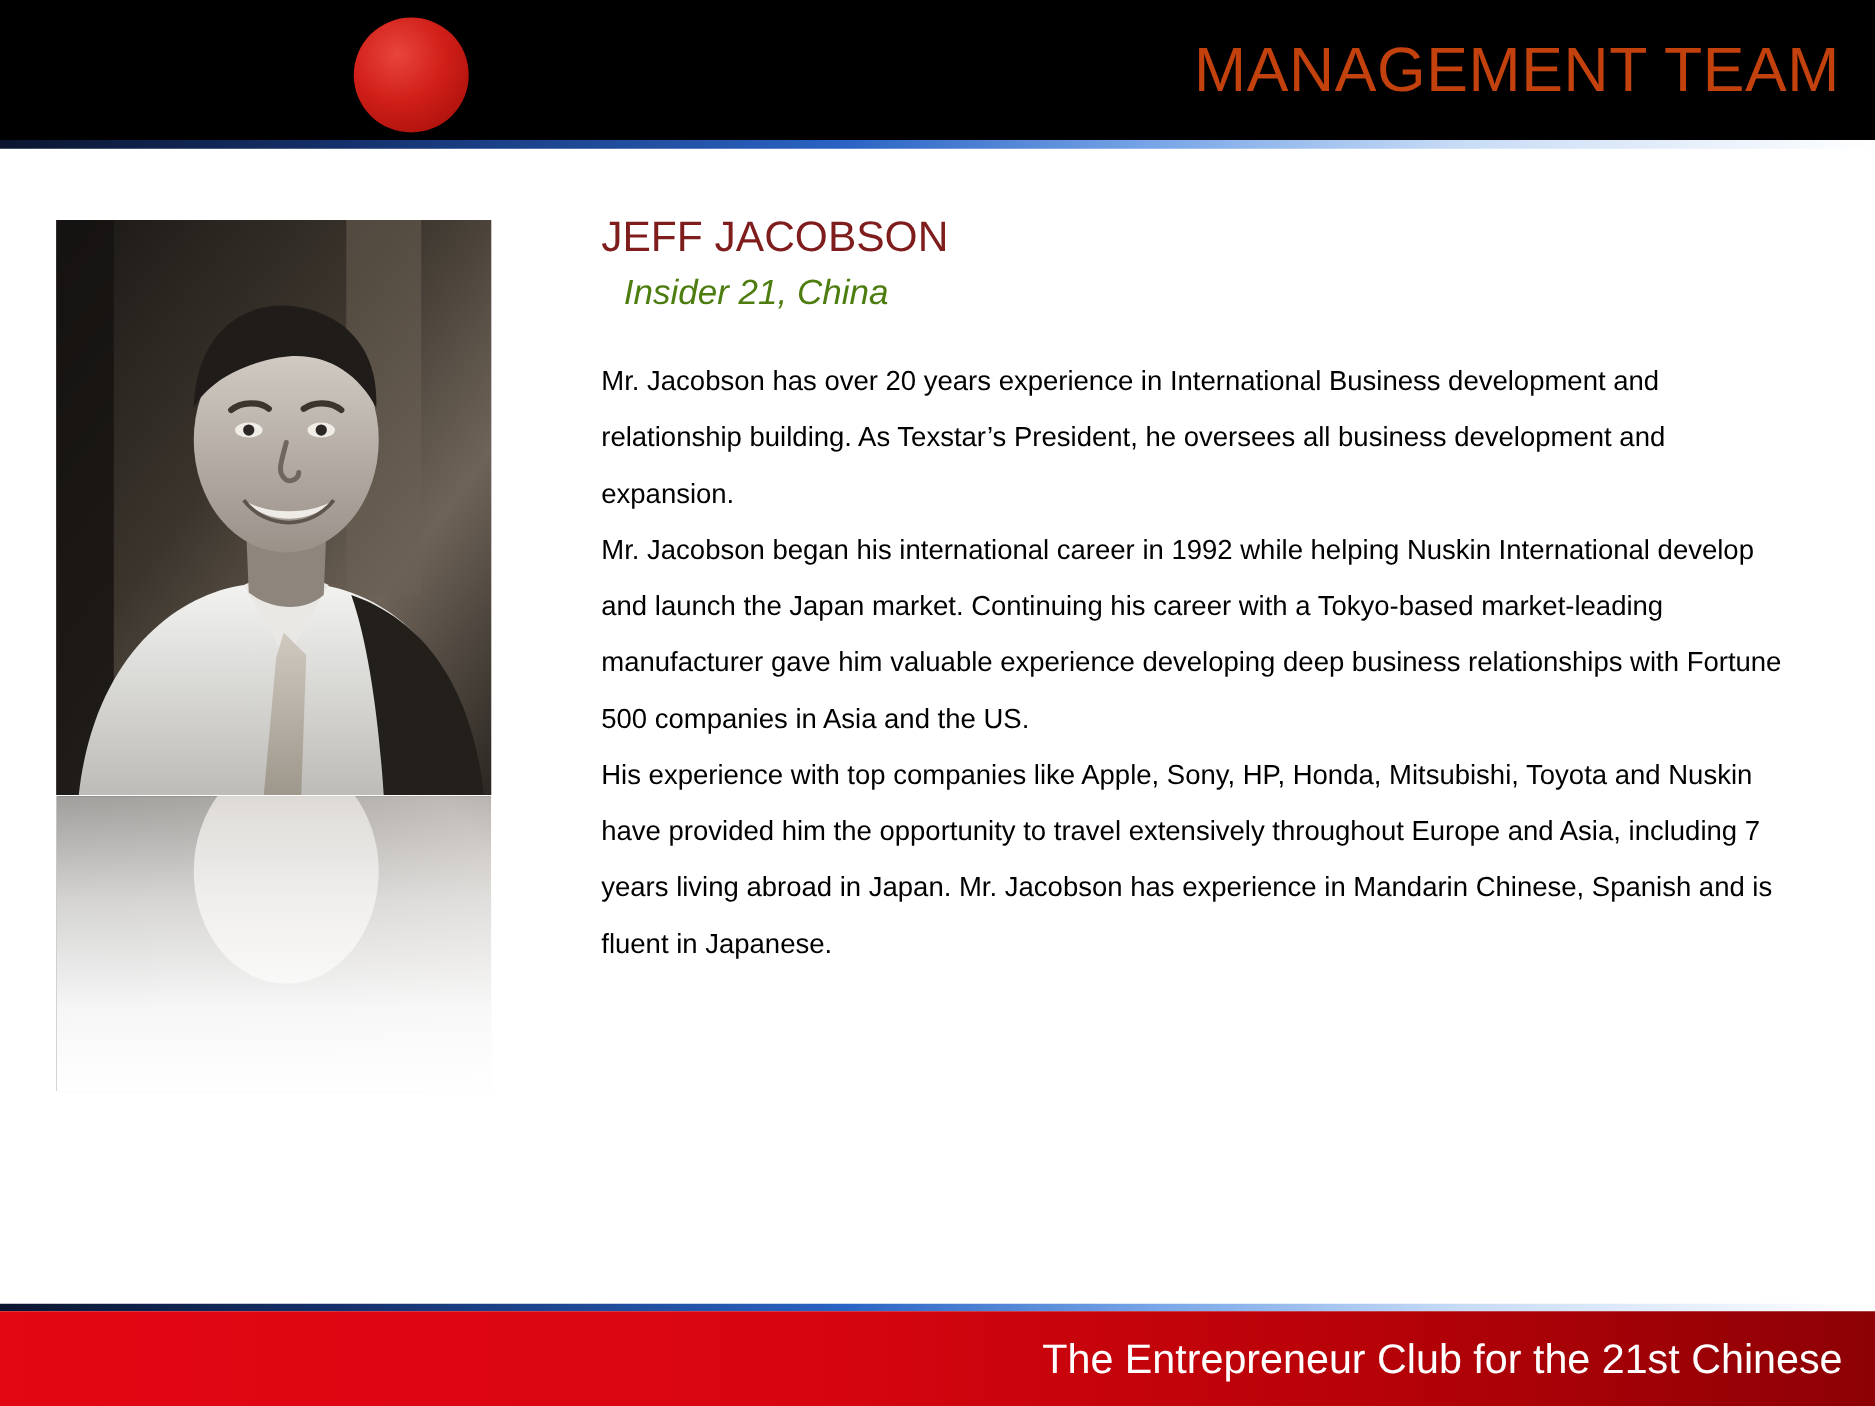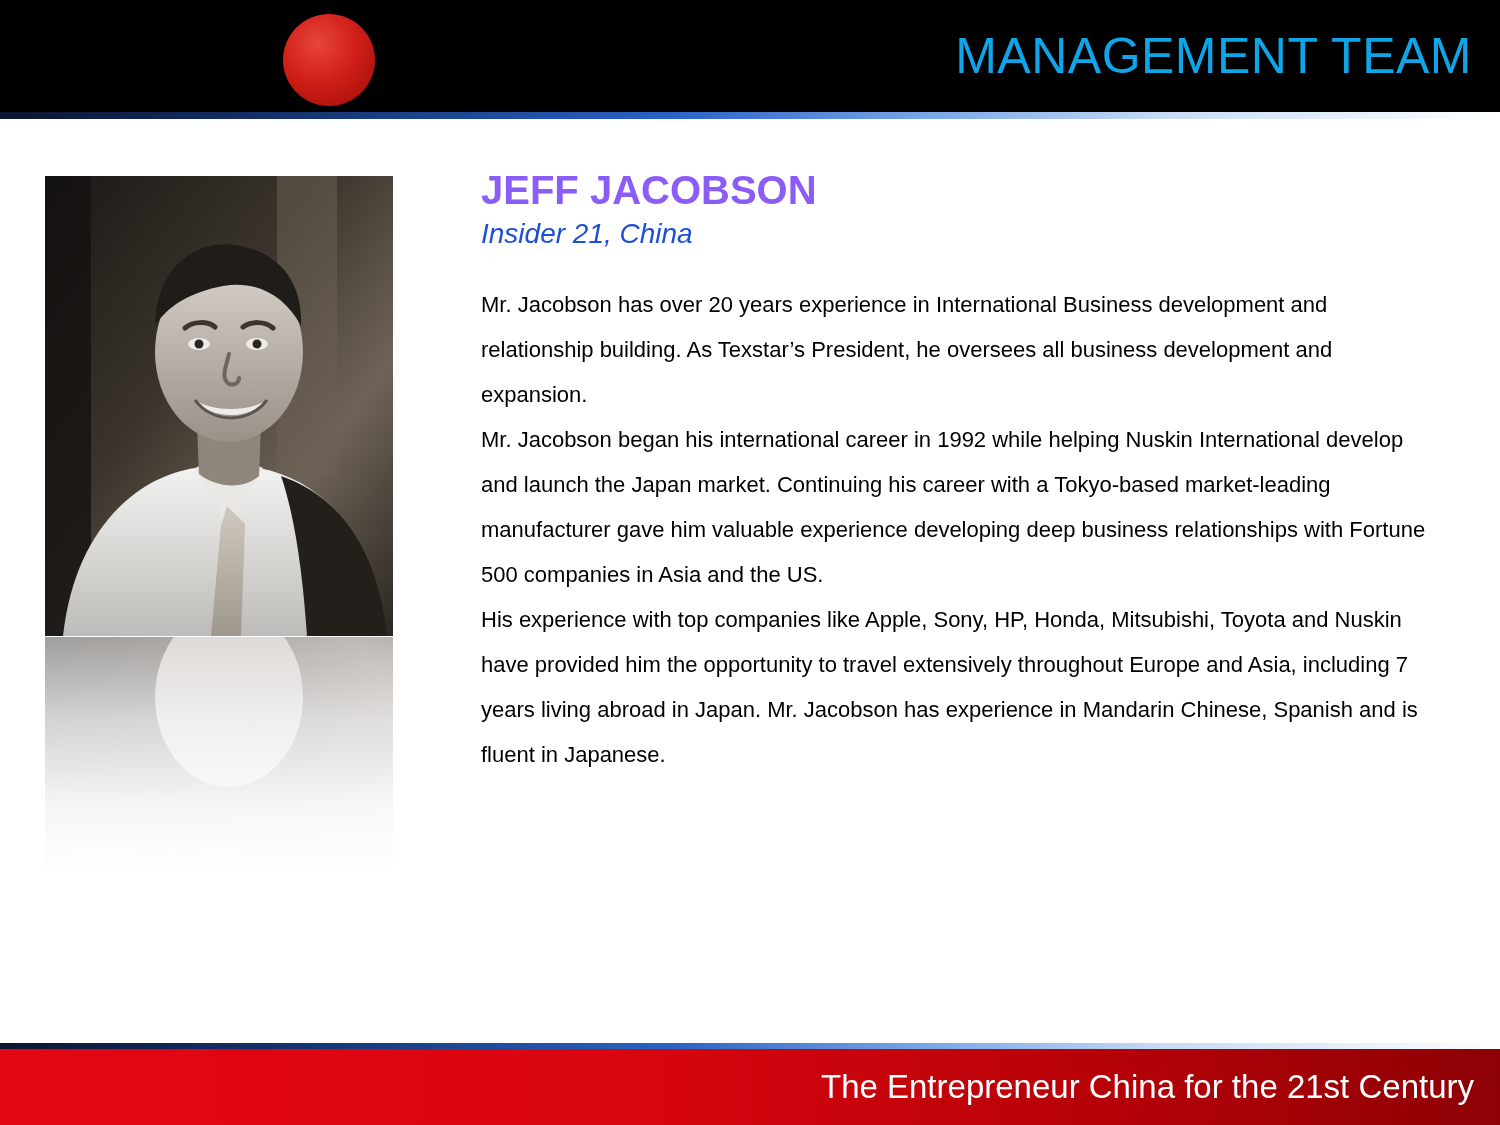--- a/index.html
+++ b/index.html
@@ -42,21 +42,21 @@
     top: 14px;
     width: 92px;
     height: 92px;
     border-radius: 50%;
     background: radial-gradient(circle at 38% 32%, #e8453c 0%, #d01f18 45%, #9d0b07 100%);
   }
   .header-title {
     position: absolute;
     right: 28px;
     top: 27px;
-    color: #0ea5e9;
+    color: #c2410c;
     font-size: 50px;
     font-weight: 400;
     letter-spacing: 0.5px;
     line-height: 58px;
     white-space: nowrap;
   }
 
   
   .photo-wrap {
     position: absolute;
@@ -99,32 +99,32 @@
   }
 
   
   .bio {
     position: absolute;
     left: 481px;
     top: 168px;
     width: 960px;
   }
   .bio-name {
-    font-size: 40px;
-    font-weight: bold;
-    color: #8b5cf6;
+    font-size: 34px;
+    font-weight: normal;
+    color: #7f1d1d;
     line-height: 44px;
     margin: 0 0 2px 0;
   }
   .bio-role {
     font-size: 28px;
     font-style: italic;
-    color: #1d4ed8;
+    color: #4d7c0f;
     line-height: 40px;
-    margin: 0 0 28px 0;
+    margin: 0 0 28px 18px;
   }
   .bio-para {
     font-size: 22px;
     color: #000000;
     line-height: 45px;
     margin: 0;
     text-align: left;
   }
 
   
@@ -235,16 +235,16 @@
   <div class="bio">
     <div class="bio-name">JEFF JACOBSON</div>
     <div class="bio-role">Insider 21, China</div>
     <p class="bio-para">Mr. Jacobson has over 20 years experience in International Business development and relationship building. As Texstar’s President, he oversees all business development and expansion.</p>
     <p class="bio-para">Mr. Jacobson began his international career in 1992 while helping Nuskin International develop and launch the Japan market. Continuing his career with a Tokyo-based market-leading manufacturer gave him valuable experience developing deep business relationships with Fortune 500 companies in Asia and the US.</p>
     <p class="bio-para">His experience with top companies like Apple, Sony, HP, Honda, Mitsubishi, Toyota and Nuskin have provided him the opportunity to travel extensively throughout Europe and Asia, including 7 years living abroad in Japan. Mr. Jacobson has experience in Mandarin Chinese, Spanish and is fluent in Japanese.</p>
   </div>
 
   <div class="footer-rule"></div>
   <div class="footer">
-    <div class="footer-text">The Entrepreneur China for the 21st Century</div>
+    <div class="footer-text">The Entrepreneur Club for the 21st Chinese</div>
   </div>
 
 </div>
 
 </body></html>

